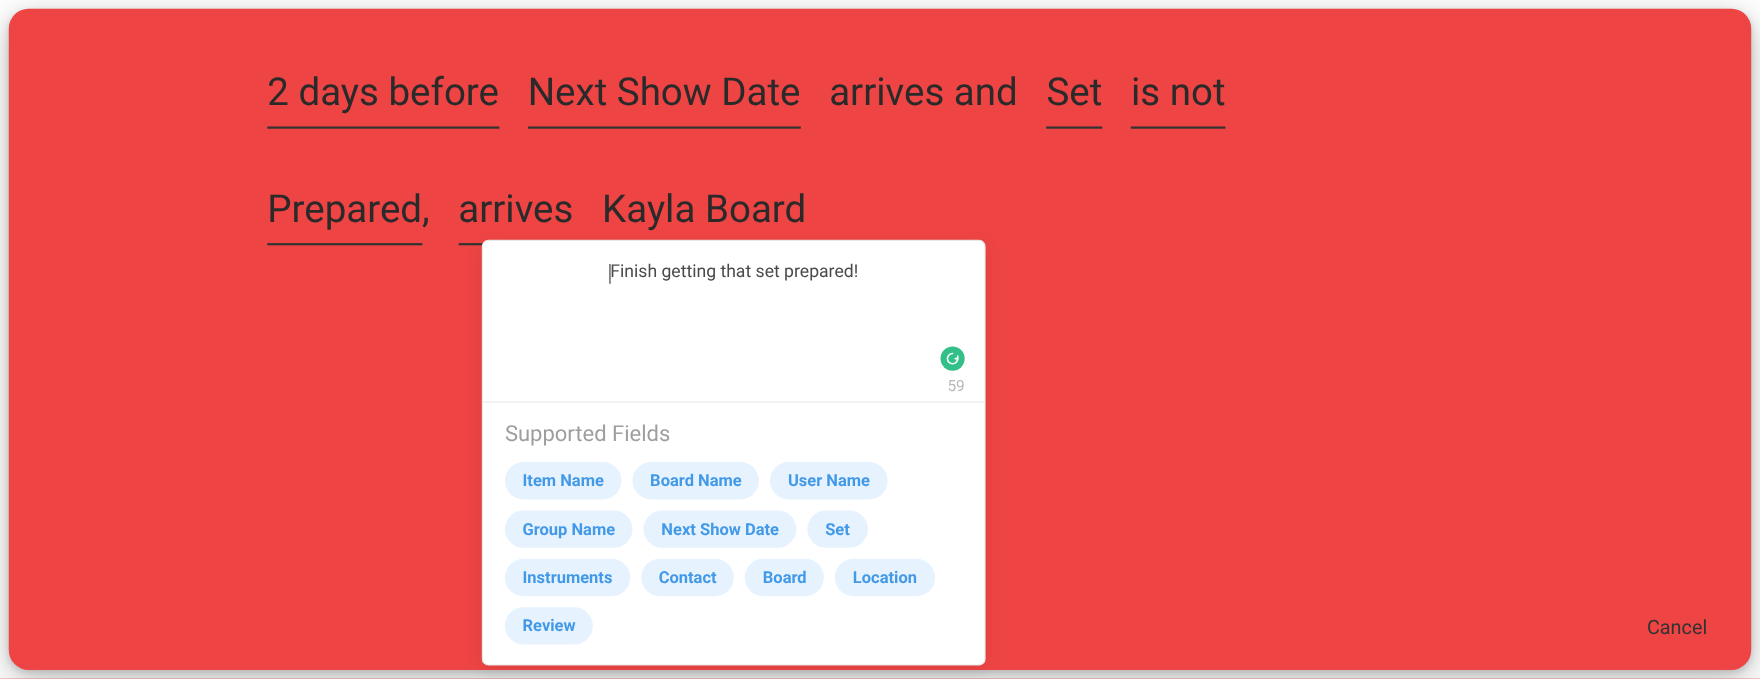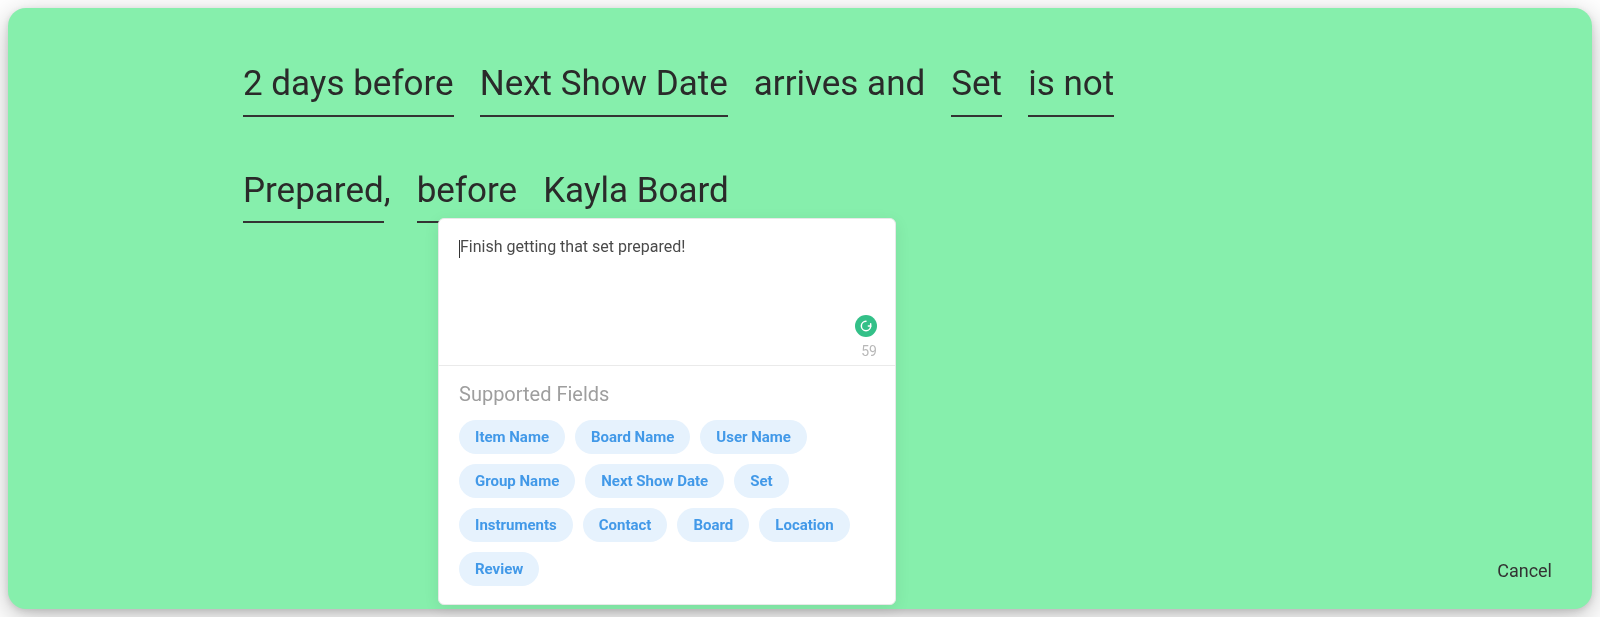--- a/index.html
+++ b/index.html
@@ -8,21 +8,21 @@
       box-sizing: border-box;
     }
     
     body {
       font-family: -apple-system, BlinkMacSystemFont, 'Segoe UI', Roboto, Helvetica, Arial, sans-serif;
       background: #fff;
       padding: 8px;
     }
     
     .card {
-      background: #86efac;
+      background: #ef4444;
       border-radius: 18px;
       box-shadow: 0 8px 30px rgba(0,0,0,0.25), 0 2px 6px rgba(0,0,0,0.12);
       width: 1584px;
       height: 601px;
       padding: 50px 40px 30px 40px;
       position: relative;
     }
     
     .sentence {
       margin-left: 195px;
@@ -56,20 +56,21 @@
       background: #fff;
       border: 1px solid #e8e8e8;
       border-radius: 6px;
       box-shadow: 0 4px 16px rgba(0,0,0,0.08);
     }
     
     .popover-text-area {
       position: relative;
       padding: 18px 20px 8px 20px;
       min-height: 146px;
+      text-align: center;
     }
     
     .popover-text {
       font-size: 16px;
       color: #4a4a4a;
       font-weight: 400;
       position: relative;
     }
     
     .caret {
@@ -178,21 +179,21 @@
     <span class="token-plain">arrives and</span>
     <span>&nbsp;</span>
     <span class="token-underline">Set</span>
     <span>&nbsp;</span>
     <span class="token-underline">is not</span>
   </div>
 
   <div class="sentence sentence-line2">
     <span class="token-underline">Prepared</span><span class="token-plain">,</span>
     <span>&nbsp;</span>
-    <span class="token-underline">before</span>
+    <span class="token-underline">arrives</span>
     <span>&nbsp;</span>
     <span class="token-underline">Kayla Board</span>
   </div>
 
   <div class="popover">
     <div class="popover-text-area">
       <div class="popover-text">
         <span class="caret"></span><span>Finish getting that set prepared!</span>
       </div>
       <div class="grammarly-icon">

